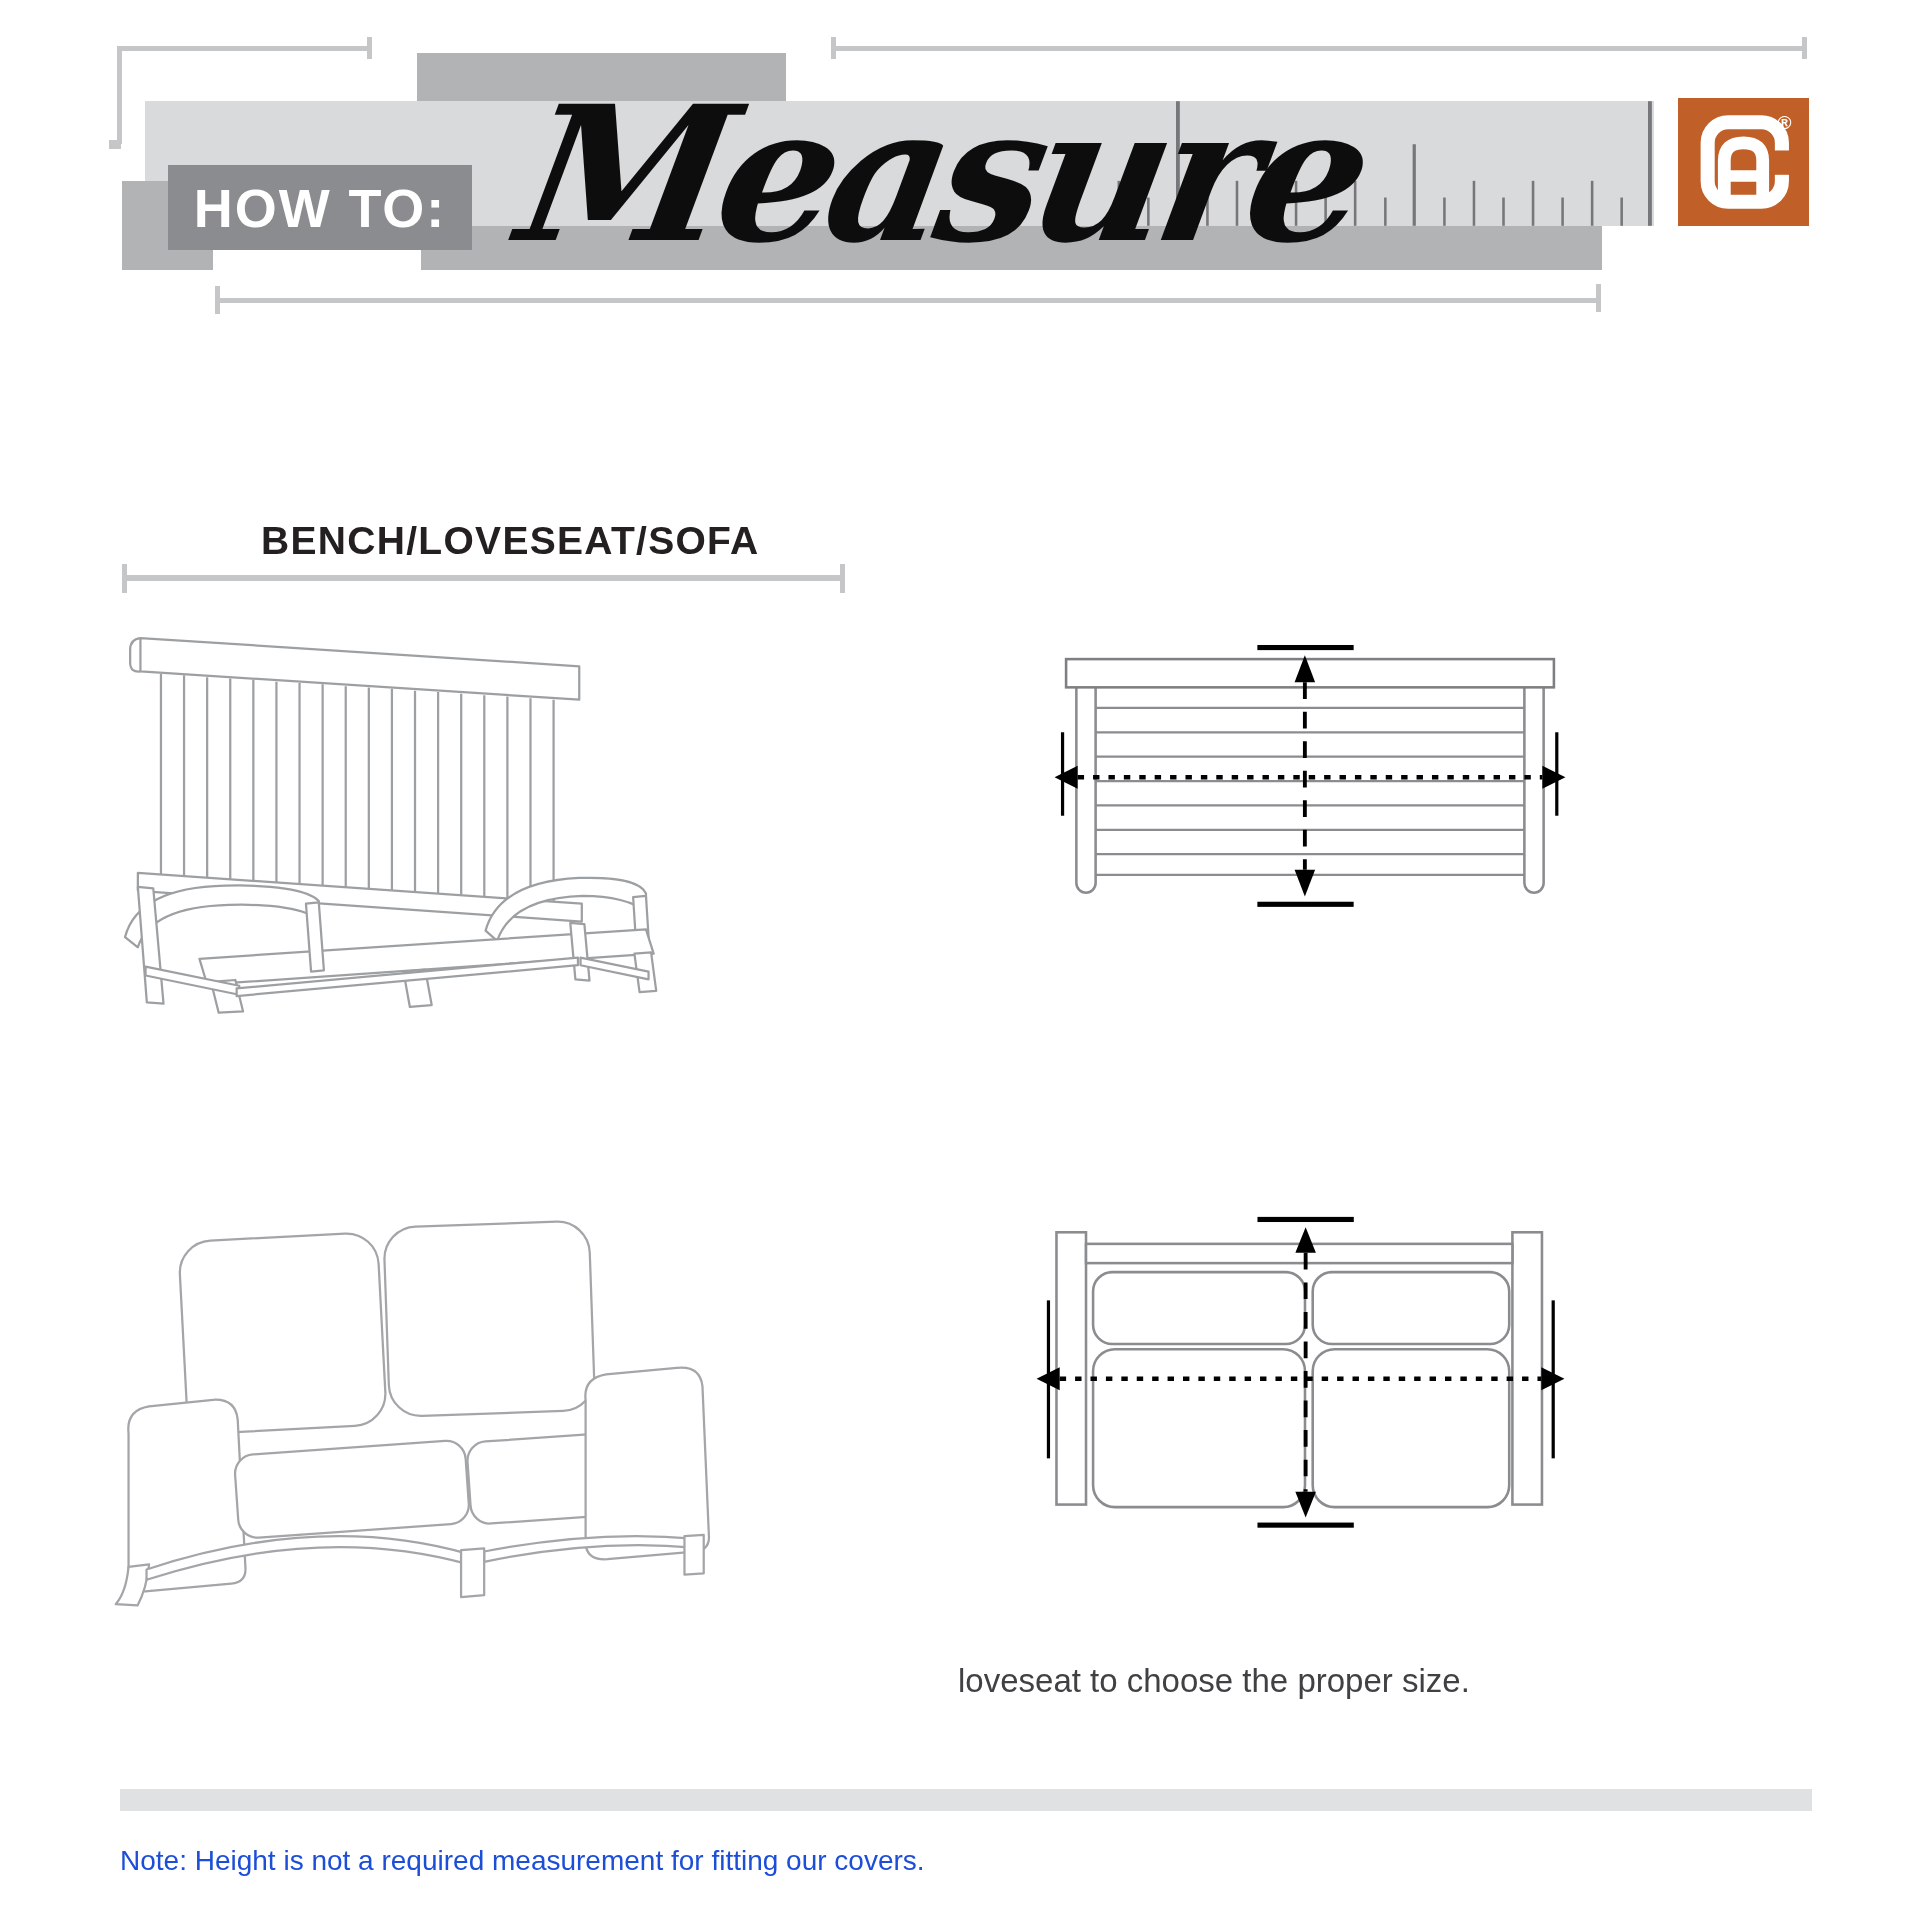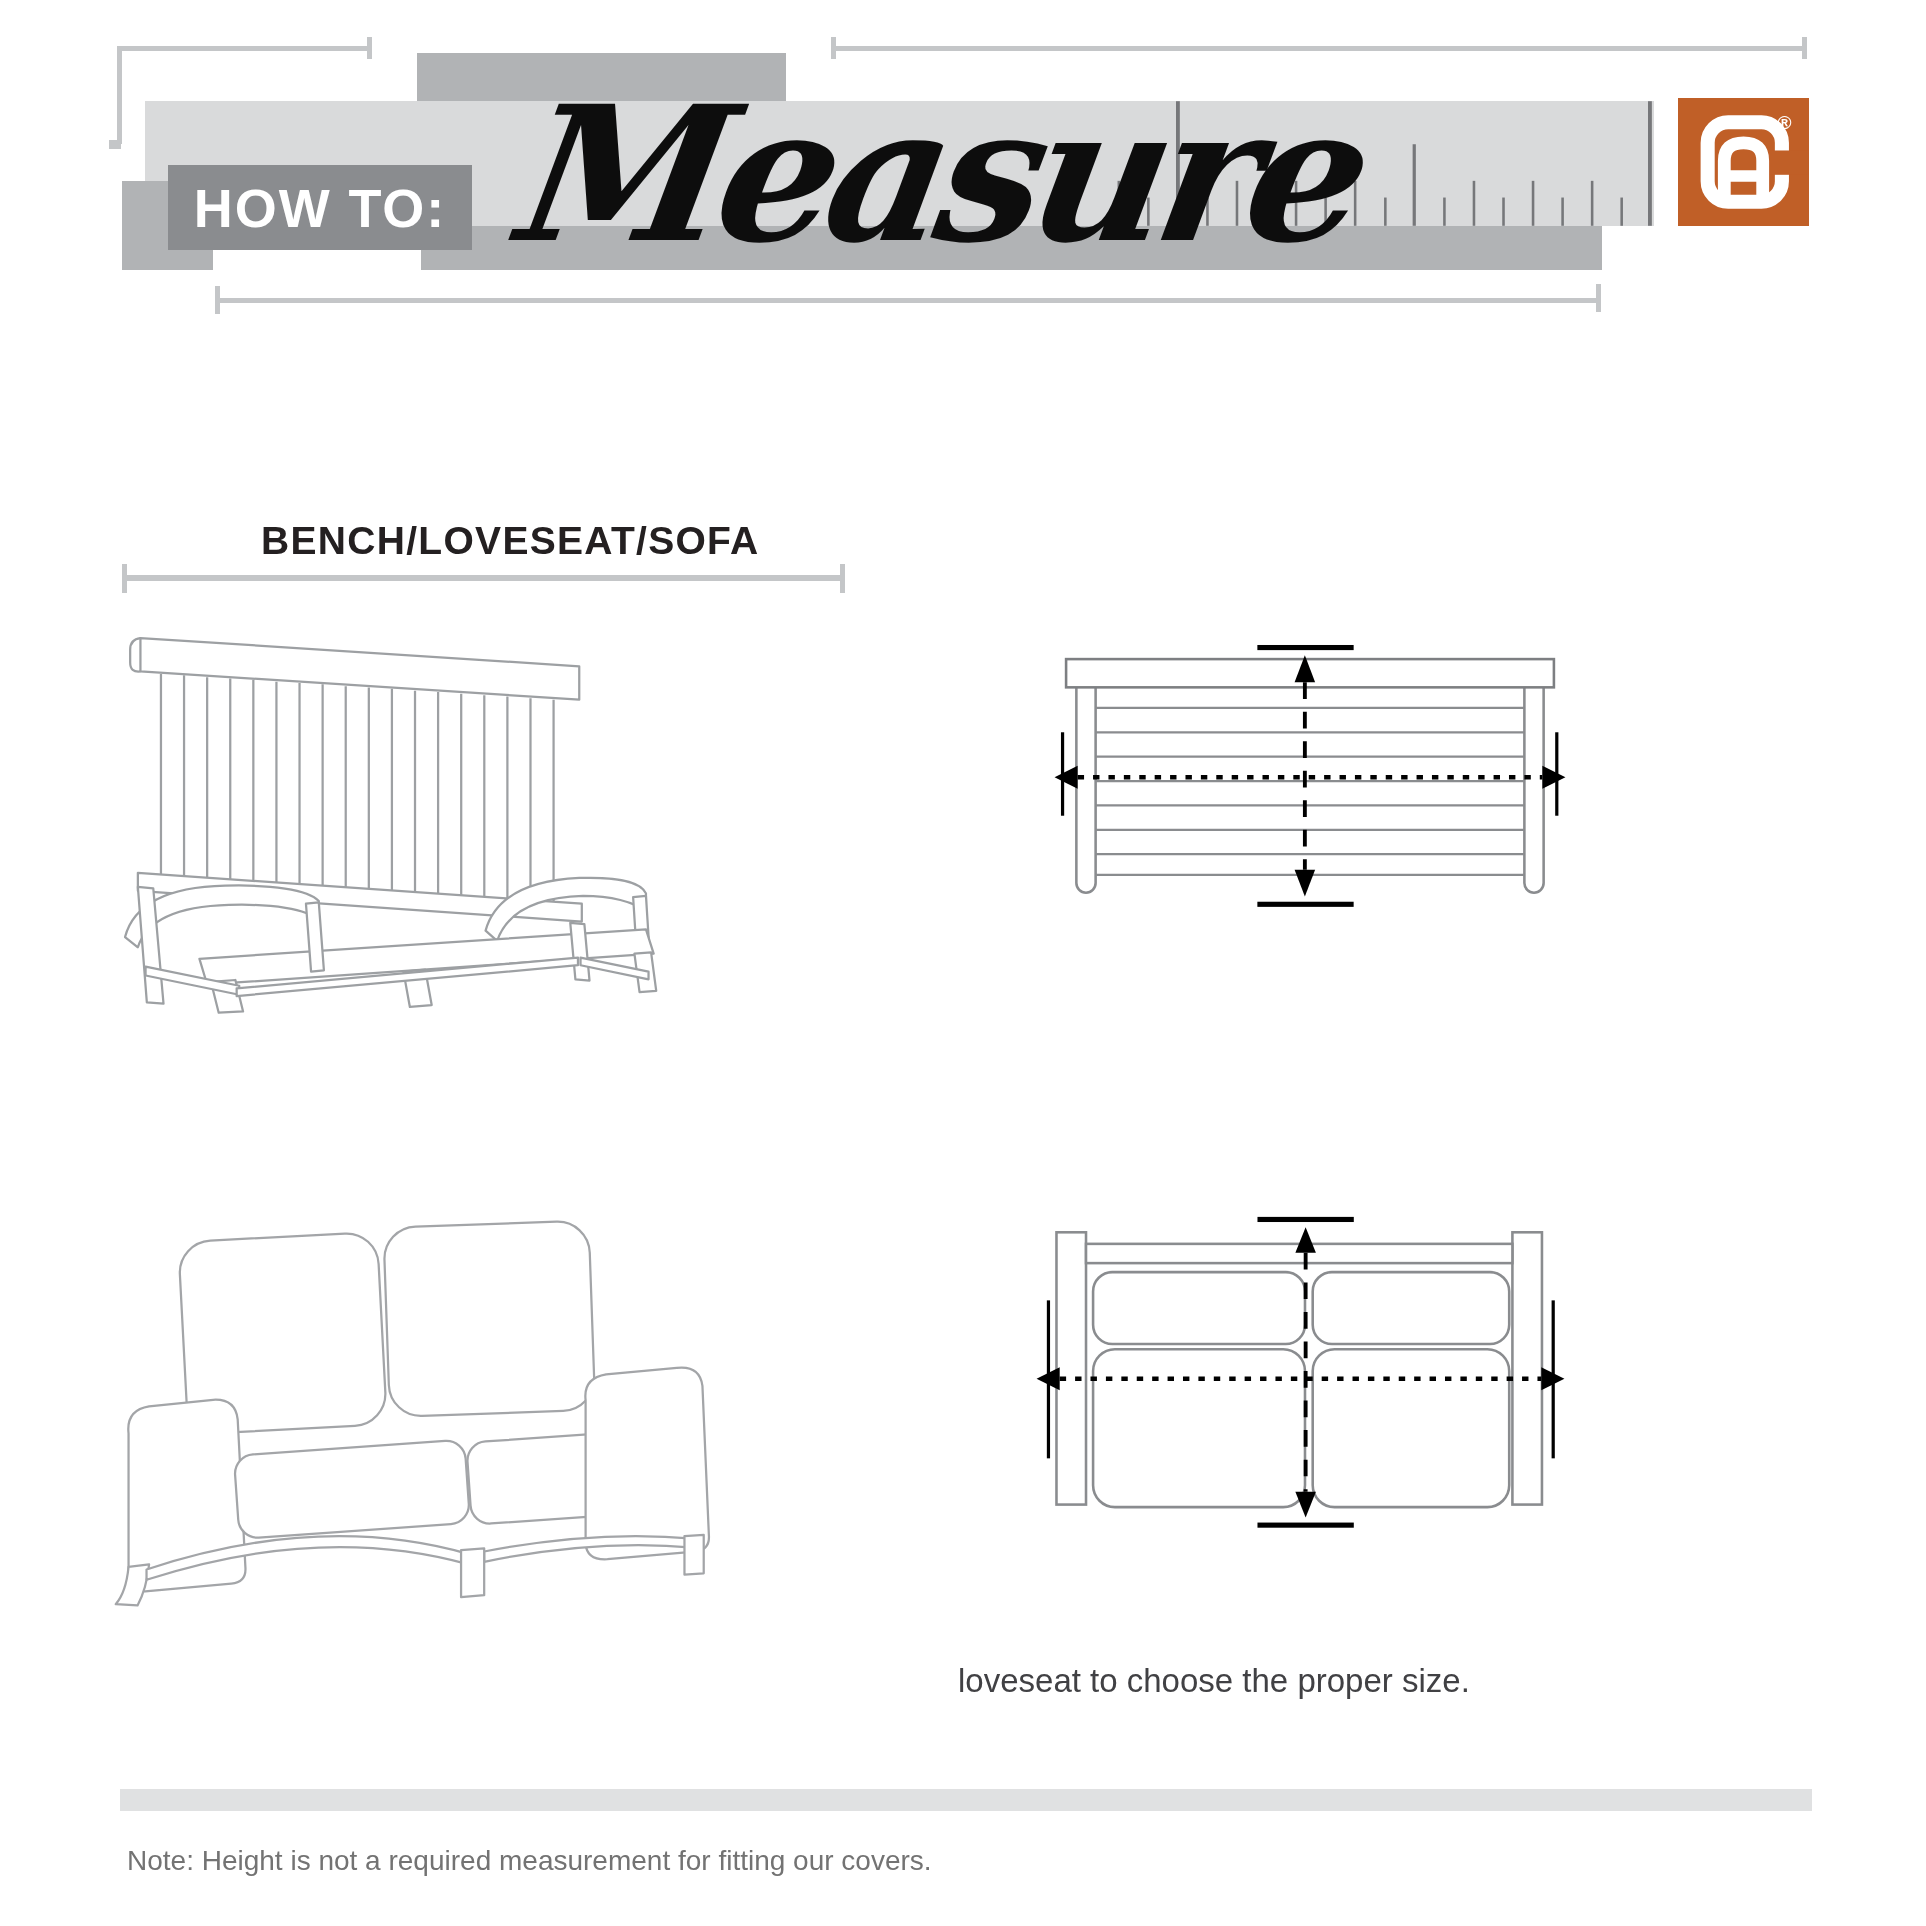--- a/index.html
+++ b/index.html
@@ -30,21 +30,21 @@
   
   .intro{position:absolute;right:119px;top:352px;width:1284px;text-align:right;
     font-size:44px;line-height:55px;letter-spacing:0.6px;color:var(--text_dark);}
   .intro sup{font-size:55%;vertical-align:super;}
   
   .section-heading{position:absolute;left:261px;top:519px;font-size:39px;font-weight:bold;
     letter-spacing:1.3px;color:var(--heading_dark);text-align:center;}
   
   .instructions{position:absolute;left:958px;top:1658px;width:867px;font-size:33px;line-height:46px;color:#414144;}
   .divider{position:absolute;left:120px;top:1789px;width:1692px;height:22px;background:var(--divider_gray);}
-  .note{position:absolute;left:127px;top:1845px;font-size:28px;color:#737373;}
+  .note{position:absolute;left:120px;top:1845px;font-size:28px;color:#1d4ed8;}
   svg{display:block;}
 </style>
 </head>
 <body>
 
 <div class="page">
 
   <div>
 
     <div class="bracket-line" style="left:117px;top:46px;width:254px;height:4.5px;"></div>

